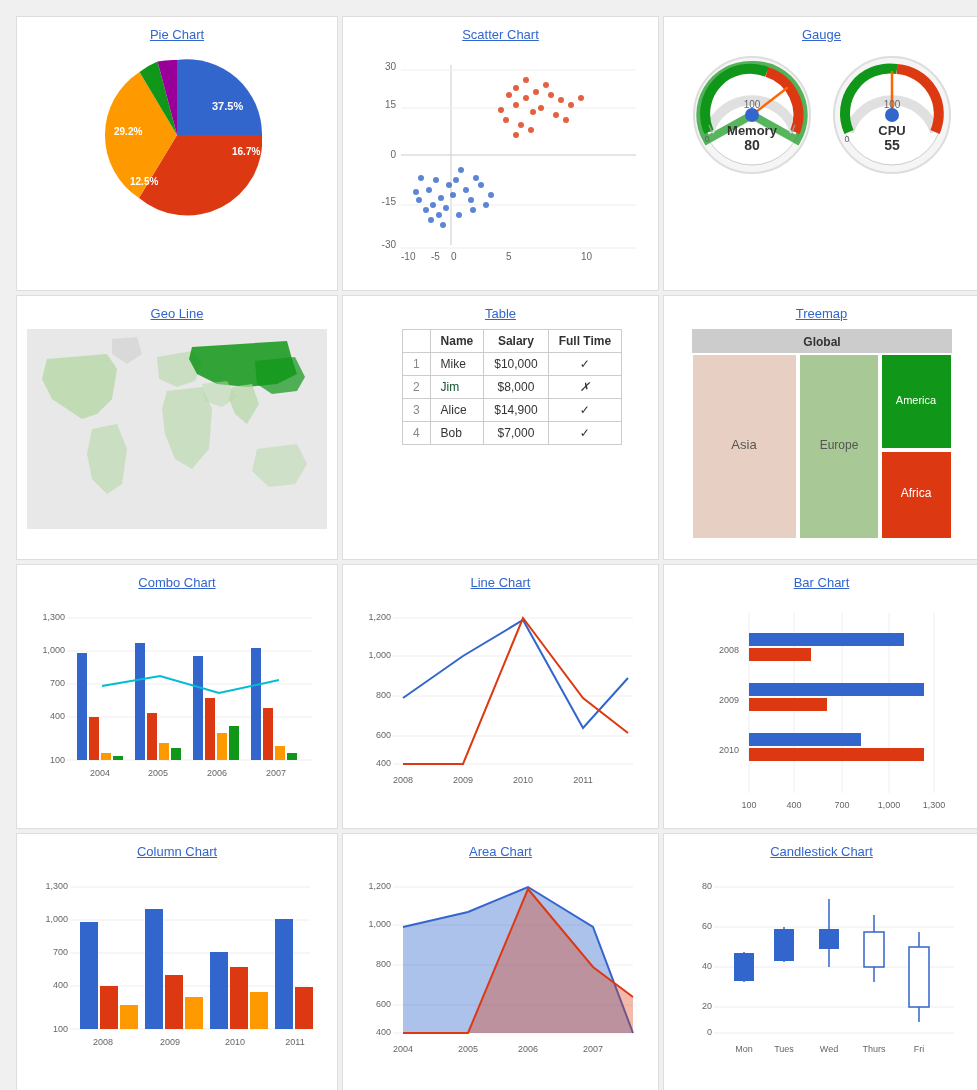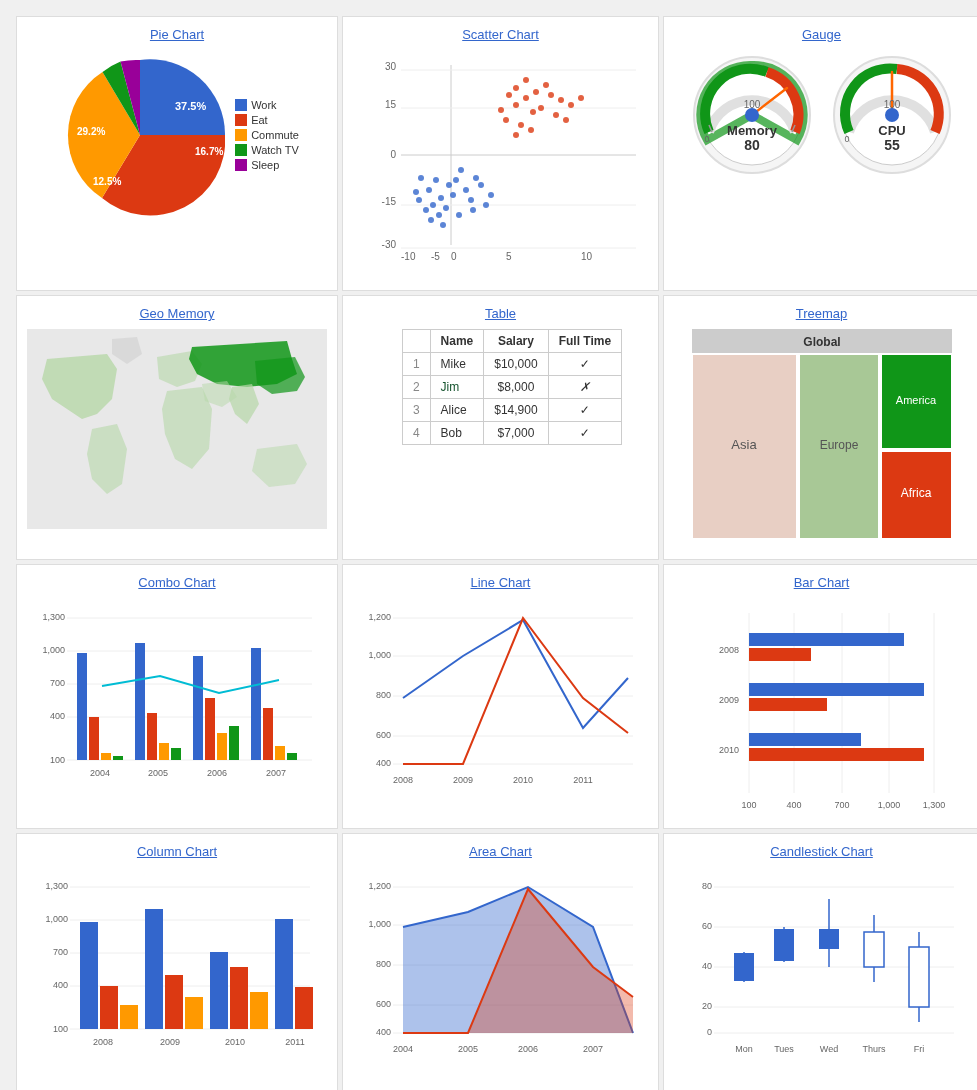--- a/index.html
+++ b/index.html
@@ -43,42 +43,20 @@
 
         <path d="M85,85 L47.5,22 A75,75 0 0,1 65.5,11.5 Z" fill="#109618"></path>
 
         <path d="M85,85 L65.5,11.5 A75,75 0 0,1 85,10 Z" fill="#990099"></path>
 
         <text x="120" y="60" fill="white" font-size="11" font-weight="bold">37.5%</text>
         <text x="140" y="105" fill="white" font-size="10" font-weight="bold">16.7%</text>
         <text x="38" y="135" fill="white" font-size="10" font-weight="bold">12.5%</text>
         <text x="22" y="85" fill="white" font-size="10" font-weight="bold">29.2%</text>
       </svg>
-      <div class="legend">
-        <div class="legend-item">
-          <div class="legend-box" style="background:#3366cc"></div>
-          <span>Work</span>
-        </div>
-        <div class="legend-item">
-          <div class="legend-box" style="background:#dc3912"></div>
-          <span>Eat</span>
-        </div>
-        <div class="legend-item">
-          <div class="legend-box" style="background:#ff9900"></div>
-          <span>Commute</span>
-        </div>
-        <div class="legend-item">
-          <div class="legend-box" style="background:#109618"></div>
-          <span>Watch TV</span>
-        </div>
-        <div class="legend-item">
-          <div class="legend-box" style="background:#990099"></div>
-          <span>Sleep</span>
-        </div>
-      </div>
     </div>
   </div>
 
   <div class="cell">
     <div class="chart-title">Scatter Chart</div>
     <svg width="280" height="230">
 
       <line x1="90" y1="15" x2="90" y2="195" stroke="#ccc" stroke-width="1"></line>
       <line x1="40" y1="105" x2="275" y2="105" stroke="#ccc" stroke-width="1"></line>
 
@@ -187,21 +165,21 @@
         <circle cx="65" cy="65" r="7" fill="#3366cc"></circle>
         <text x="65" y="85" text-anchor="middle" font-size="13" font-weight="bold" fill="#333">CPU</text>
         <text x="65" y="100" text-anchor="middle" font-size="14" font-weight="bold" fill="#333">55</text>
         <text x="65" y="58" text-anchor="middle" font-size="10" fill="#666">100</text>
         <text x="20" y="92" text-anchor="middle" font-size="9" fill="#666">0</text>
       </svg>
     </div>
   </div>
 
   <div class="cell">
-    <div class="chart-title">Geo Memory</div>
+    <div class="chart-title">Geo Line</div>
     <svg width="300" height="200" viewBox="0 0 300 200">
 
       <rect x="0" y="0" width="300" height="200" fill="#e8e8e8"></rect>
 
       <path d="M 20,30 L 80,25 L 90,40 L 85,70 L 70,85 L 55,90 L 40,80 L 25,70 L 15,50 Z" fill="#b6d7a8" opacity="0.8"></path>
 
       <path d="M 85,10 L 110,8 L 115,25 L 100,35 L 85,25 Z" fill="#d9d9d9"></path>
 
       <path d="M 65,100 L 90,95 L 100,120 L 95,155 L 80,165 L 65,150 L 60,125 Z" fill="#b6d7a8" opacity="0.6"></path>
 

